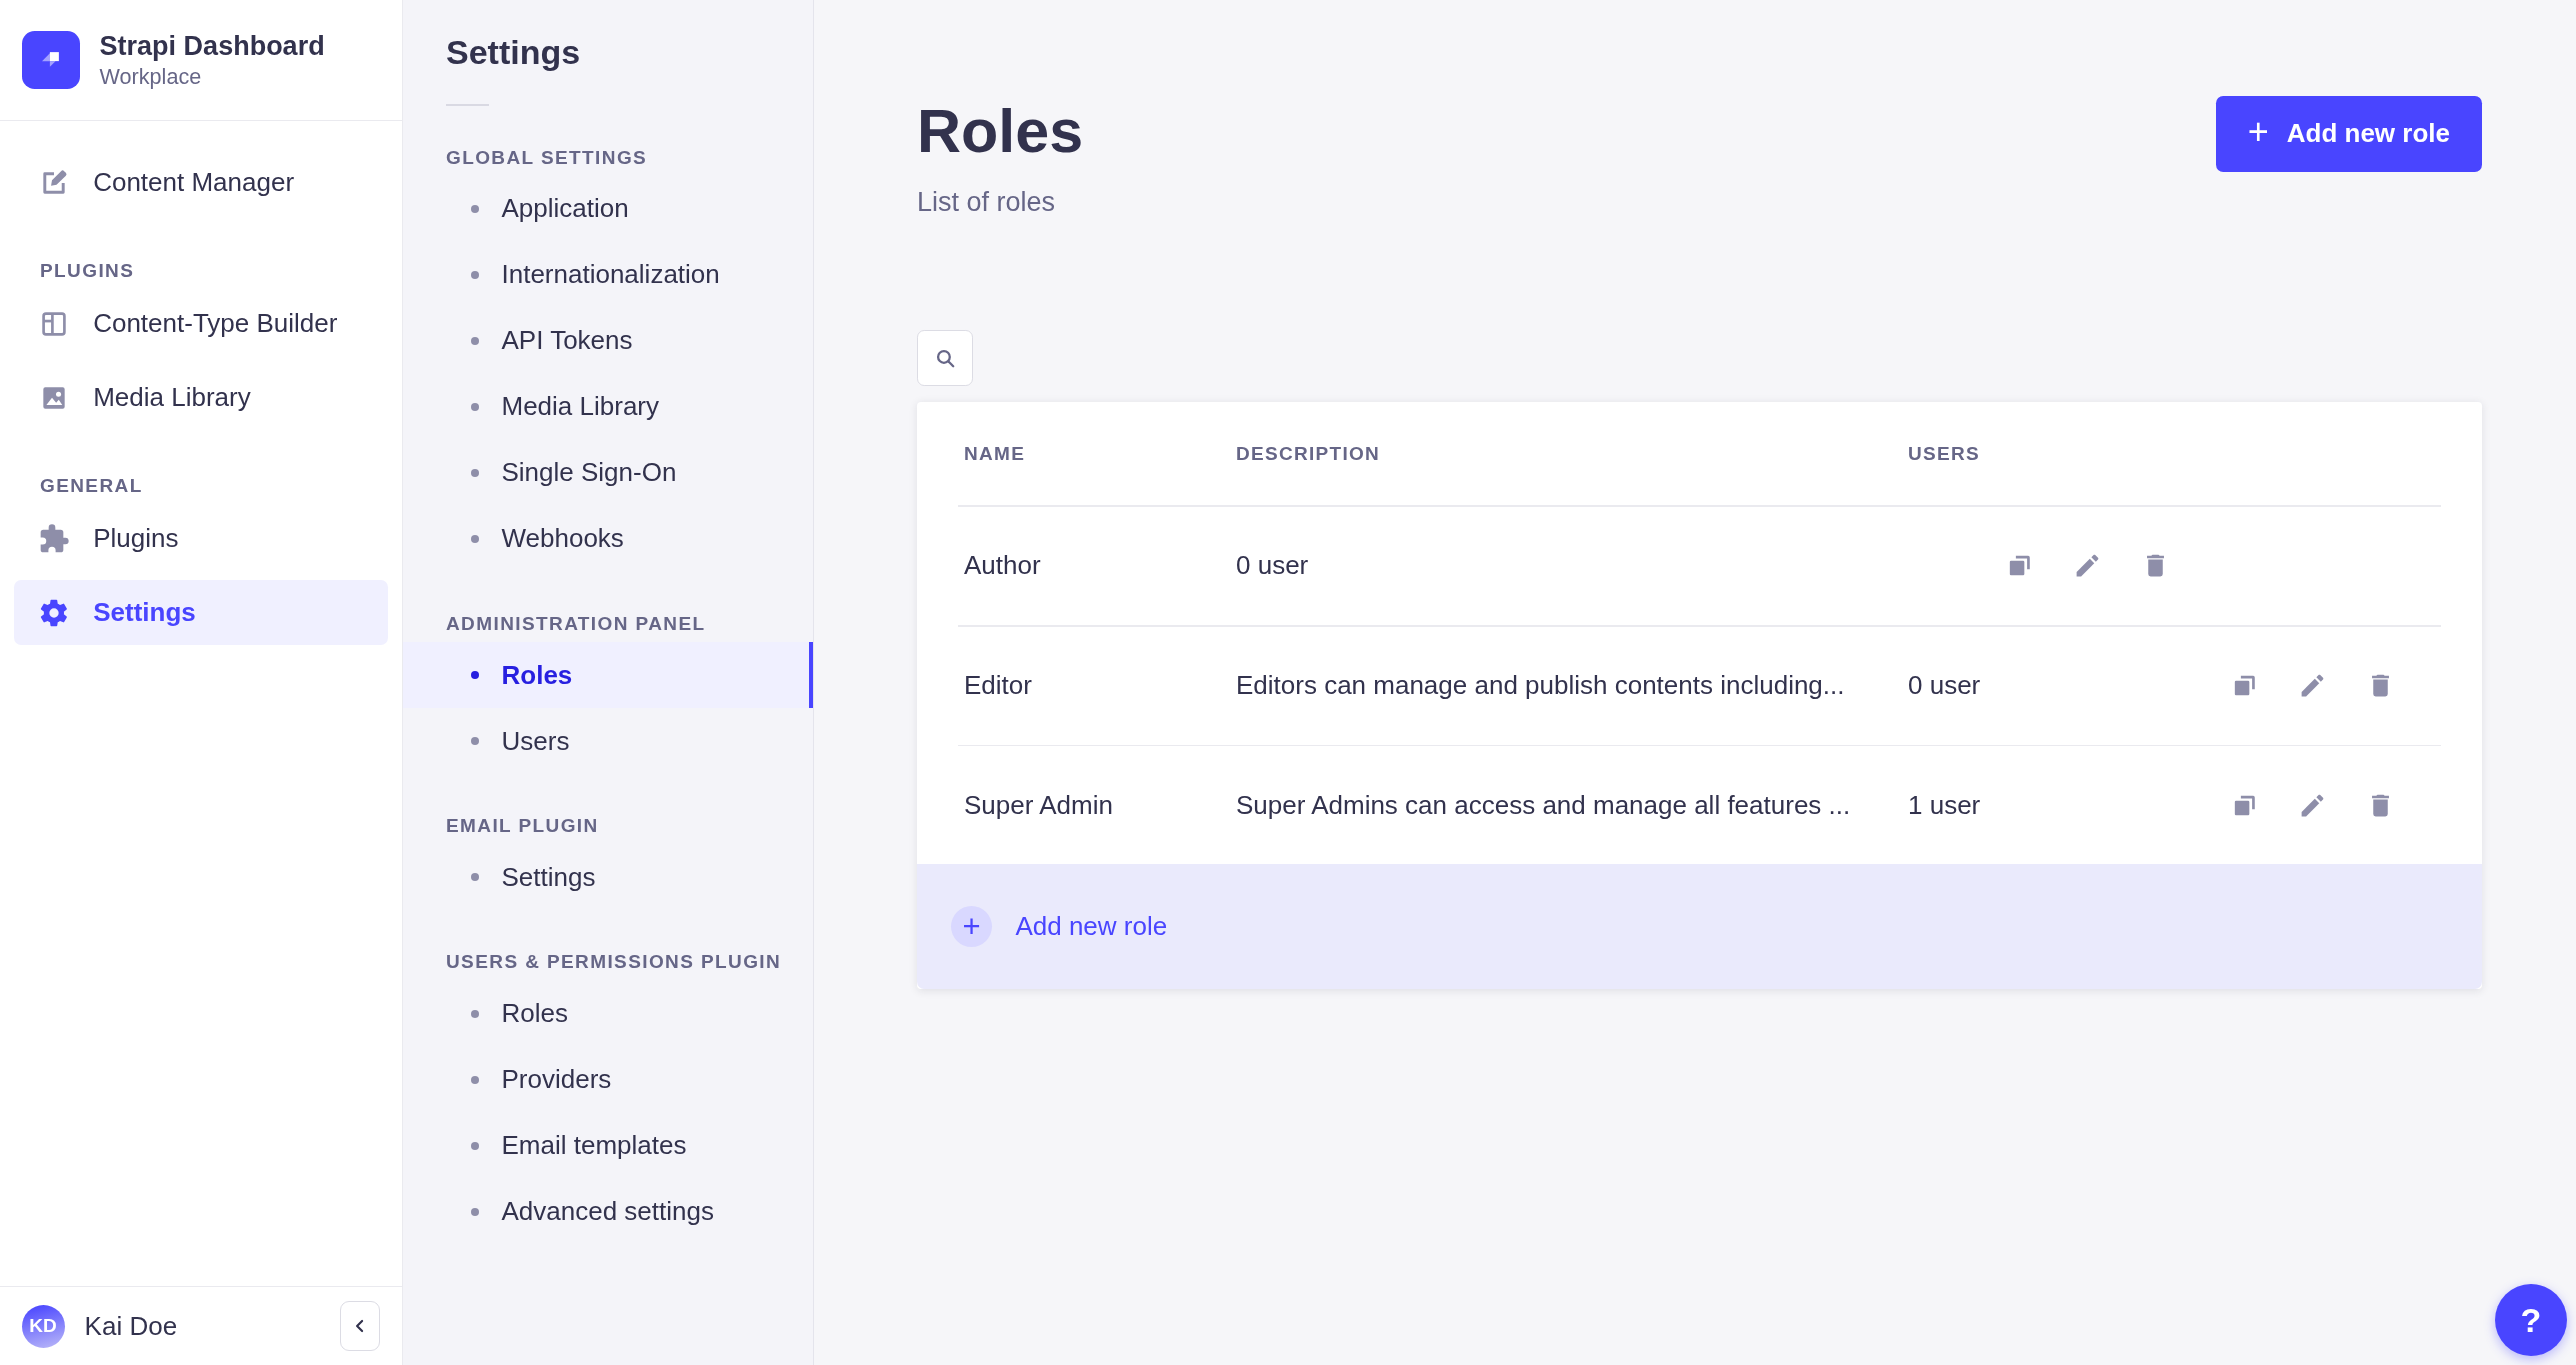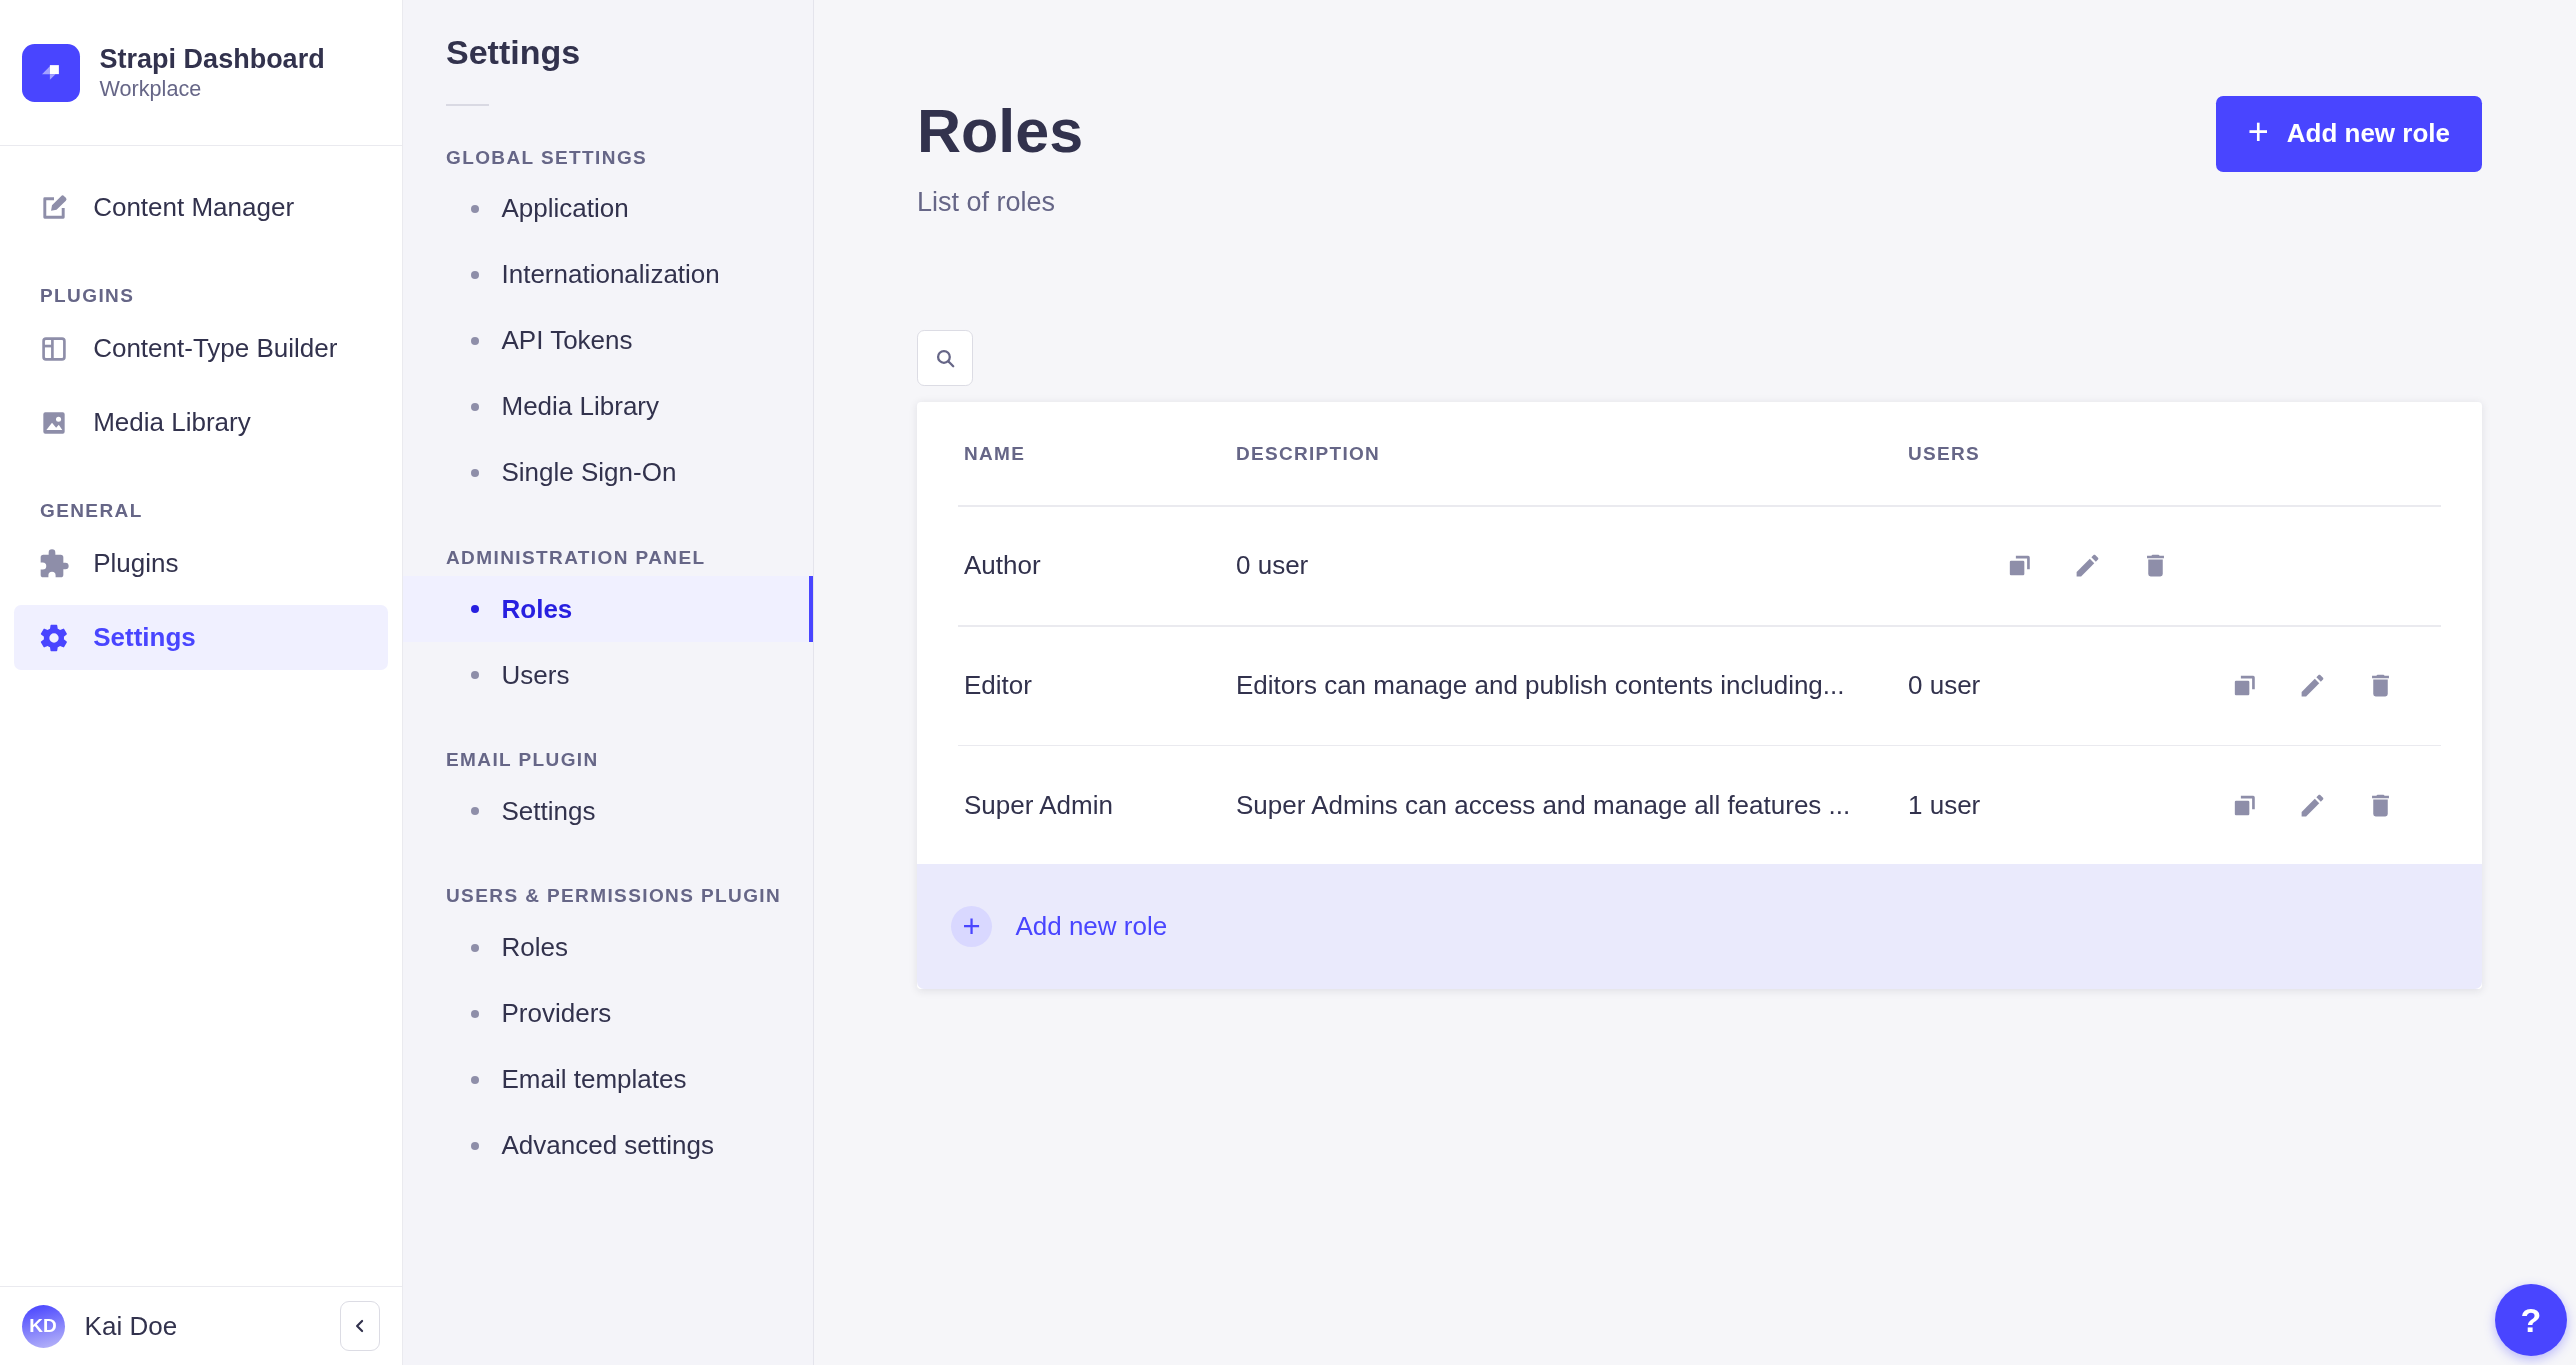--- a/index.html
+++ b/index.html
@@ -9,21 +9,21 @@
     background:#f6f6f9; color:#32324d;
     display:flex;
   }
   
   .sidebar {
     width:403px; min-width:403px; height:100%;
     background:#ffffff; border-right:1.8px solid #eaeaef;
     position:relative;
   }
   .sidebar-header {
-    height:146px; border-bottom:1.8px solid #eaeaef;
+    height:121px; border-bottom:1.8px solid #eaeaef;
     display:flex; align-items:center; gap:20px; padding:0 21.6px;
   }
   .logo-box {
     width:58px; height:58px; border-radius:12.6px; background:#4945ff;
     display:flex; align-items:center; justify-content:center; flex:none;
   }
   .logo-title { font-size:27px; font-weight:bold; color:#32324d; line-height:1.25; }
   .logo-subtitle { font-size:21.6px; color:#666687; line-height:1.2; }
   .nav { padding-top:20px; }
   .nav-item {
@@ -233,20 +233,24 @@
     <span>API Tokens</span>
   </div>
   <div class="subnav-item">
     <span class="bullet"></span>
     <span>Media Library</span>
   </div>
   <div class="subnav-item">
     <span class="bullet"></span>
     <span>Single Sign-On</span>
   </div>
+  <div class="subnav-item">
+    <span class="bullet"></span>
+    <span>Webhooks</span>
+  </div>
 
   <div class="subnav-section-label">ADMINISTRATION PANEL</div>
   <div class="subnav-item active">
     <span class="bullet"></span>
     <span>Roles</span>
   </div>
   <div class="subnav-item">
     <span class="bullet"></span>
     <span>Users</span>
   </div>

